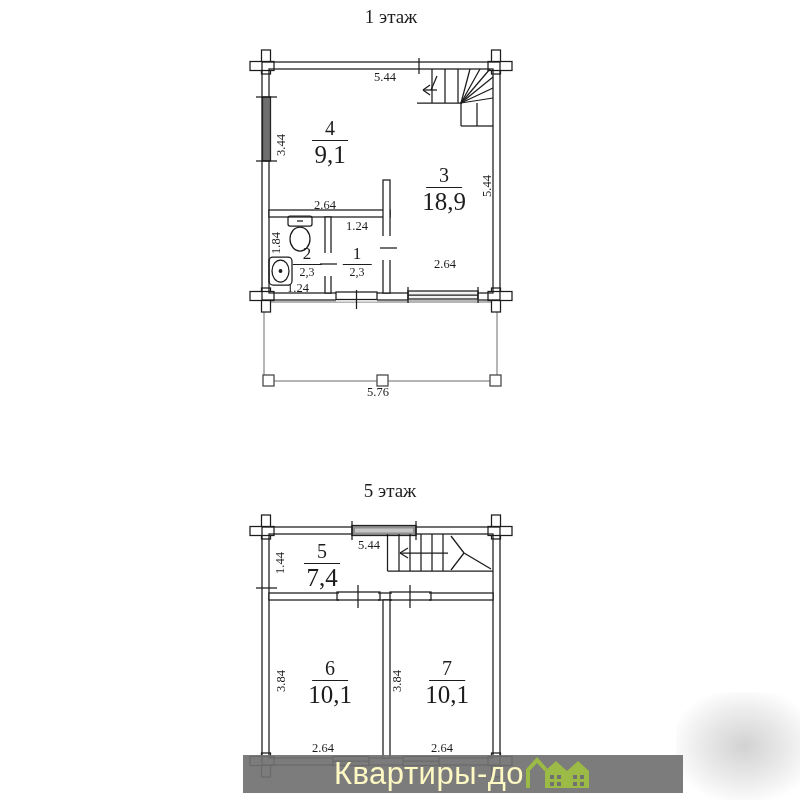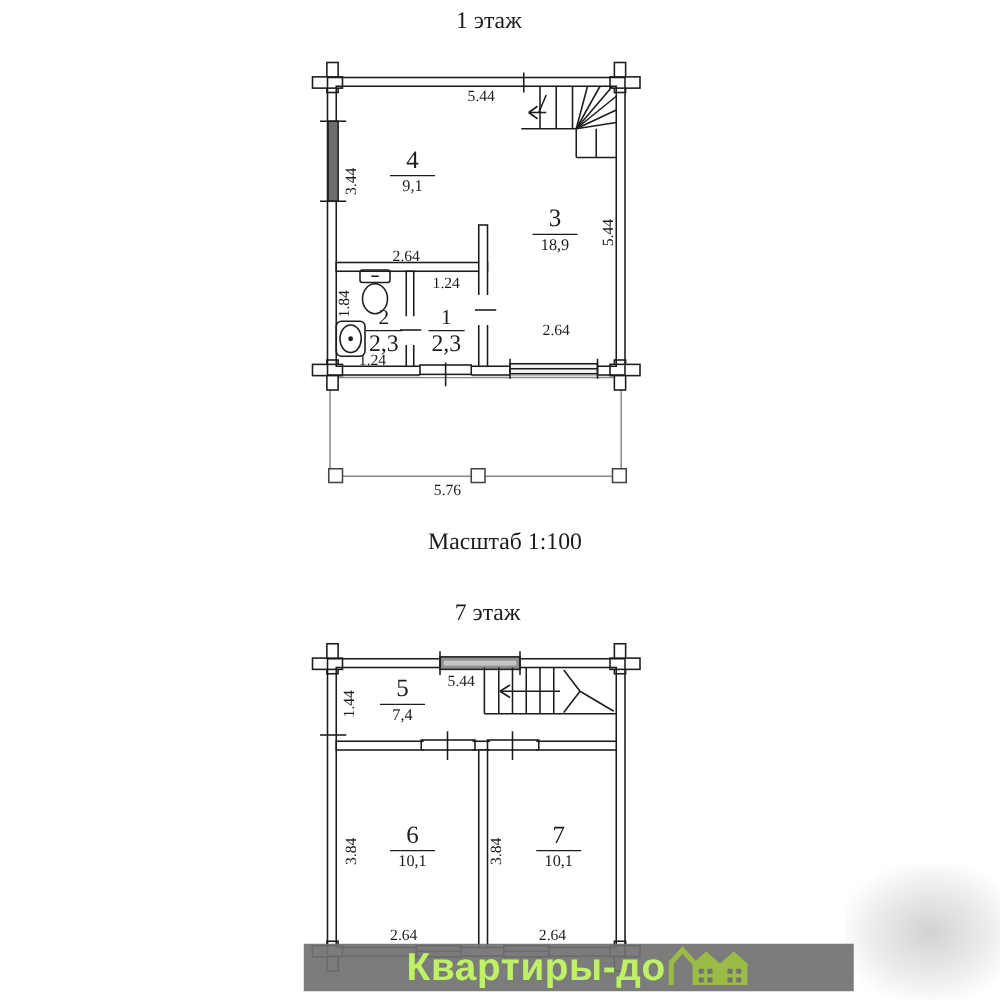--- a/index.html
+++ b/index.html
@@ -5,27 +5,27 @@
   html,body{margin:0;padding:0;background:#fff;}
   .canvas{position:relative;width:800px;height:800px;background:#ffffff;overflow:hidden;
           font-family:"Liberation Serif","DejaVu Serif",serif;color:#1c1c1c;padding-left:30px;}
   .plan-svg{position:absolute;left:0;top:0;}
   .lbl{position:absolute;font-size:12.5px;white-space:nowrap;transform:translateX(-50%);}
   .lbl.rot{transform:translate(-50%,-50%) rotate(-90deg);}
   .title{position:absolute;font-size:19px;white-space:nowrap;transform:translateX(-50%);}
   .room-label{position:absolute;display:flex;flex-direction:column;align-items:center;
               transform:translateX(-50%);line-height:1.05;}
   .room-label .rnum{font-size:20px;border-bottom:1.4px solid #1c1c1c;padding:0 13px 1px 13px;}
-  .room-label .rarea{font-size:13px;margin-top:1px;}
+  .room-label .rarea{font-size:25px;margin-top:1px;}
   .room-label.small .rnum{font-size:17px;padding:0 10px 1px 10px;}
-  .room-label.small .rarea{font-size:19px;}
+  .room-label.small .rarea{font-size:12px;}
   .watermark-band{position:absolute;left:243px;top:755px;width:440px;height:38px;
                   background:rgba(113,113,113,0.92);display:flex;align-items:center;justify-content:center;
-                  font-family:"Liberation Sans","DejaVu Sans",sans-serif;font-weight:bold;
-                  font-size:31px;color:#bef264;letter-spacing:0.5px;}
+                  font-family:"Liberation Sans","DejaVu Sans",sans-serif;font-weight:normal;
+                  font-size:31px;color:#fef9c3;letter-spacing:0.5px;}
   .watermark-band .houses{margin:0 1px 2px 1px;}
   .corner-blob{position:absolute;left:676px;top:692px;width:124px;height:108px;
                background:radial-gradient(ellipse at 55% 50%, rgba(186,186,186,0.65) 0%, rgba(210,210,210,0.45) 45%, rgba(255,255,255,0) 78%);}
 </style>
 </head>
 <body>
 
 <div class="canvas">
 
   <svg class="plan-svg" width="800" height="800" viewBox="0 0 800 800">
@@ -205,24 +205,23 @@
     <div class="rnum">2</div>
     <div class="rarea">2,3</div>
   </div>
   <div class="room-label small" style="left:357px;top:245px;">
     <div class="rnum">1</div>
     <div class="rarea">2,3</div>
   </div>
 
   <div class="lbl" style="left:298px;top:281px;">1.24</div>
   <div class="lbl" style="left:445px;top:257px;">2.64</div>
-  <div class="lbl" style="left:358px;top:385px;">5.76</div>
-
-  <div class="title" style="left:404px;top:423px;">Масштаб 1:100</div>
-  <div class="title" style="left:390px;top:480px;">7 этаж</div>
+  <div class="lbl" style="left:378px;top:385px;">5.76</div>
+
+  <div class="title" style="left:390px;top:480px;">5 этаж</div>
 
   <div class="lbl" style="left:369px;top:538px;">5.44</div>
   <div class="lbl rot" style="left:280px;top:563px;">1.44</div>
 
   <div class="room-label" style="left:322px;top:541px;">
     <div class="rnum">5</div>
     <div class="rarea">7,4</div>
   </div>
 
   <div class="room-label" style="left:330px;top:658px;">

